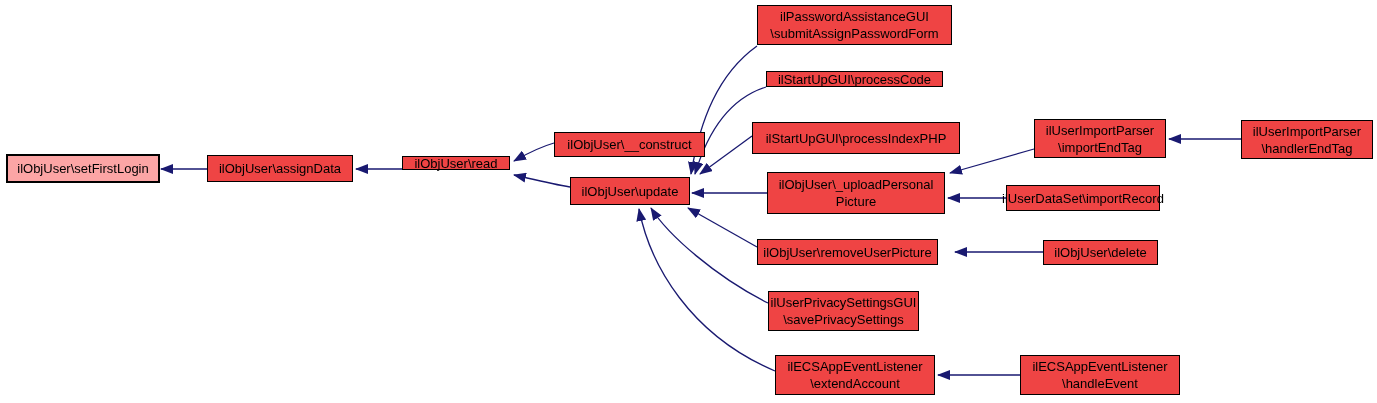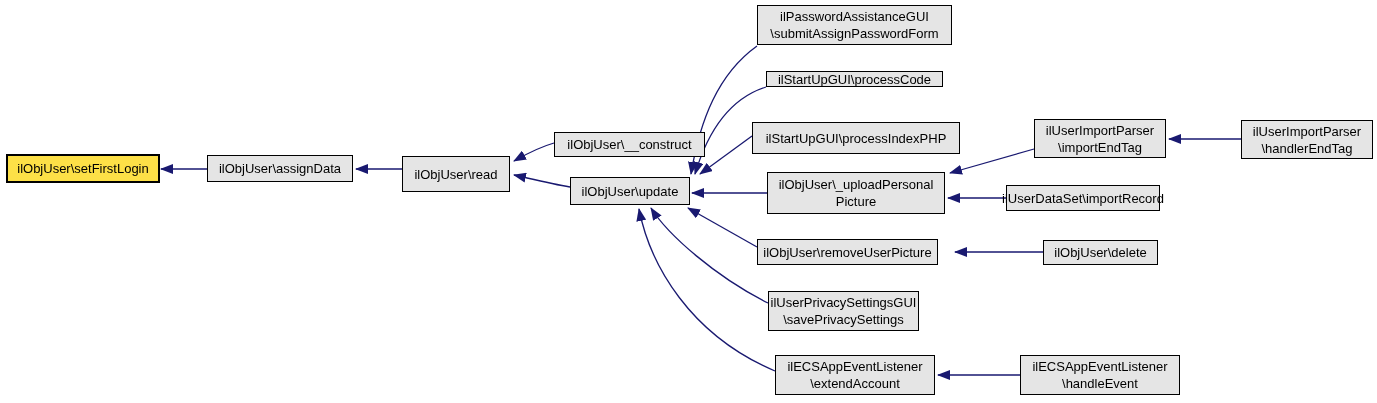--- a/index.html
+++ b/index.html
@@ -24,33 +24,33 @@
   }
   .edge {
     stroke: #191970;
     stroke-width: 1.3;
     fill: none;
   }
   .node {
     position: absolute;
     box-sizing: border-box;
     border: 1px solid #000000;
-    background: #e5e5e5;
+    background: #ef4444;
     color: #000000;
     font-size: 13px;
     line-height: 17px;
     display: flex;
     align-items: center;
     justify-content: center;
     text-align: center;
     white-space: pre-line;
     cursor: pointer;
   }
   .node.highlighted {
-    background: #fde047;
+    background: #fca5a5;
     border-width: 2px;
     cursor: default;
   }
 </style>
 </head>
 <body>
 
 <div class="canvas">
 
   <svg class="edges-layer" width="1377" height="403" viewBox="0 0 1377 403" xmlns="http://www.w3.org/2000/svg">
@@ -74,21 +74,21 @@
     <path class="edge" marker-end="url(#arrow)" d="M1006,198 L948,198"></path>
     <path class="edge" marker-end="url(#arrow)" d="M1241,139 L1169,139"></path>
     <path class="edge" marker-end="url(#arrow)" d="M1043,252 L955,252"></path>
     <path class="edge" marker-end="url(#arrow)" d="M1020,375 L938,375"></path>
   </svg>
 
   <div class="node highlighted" style="left:6px;top:154px;width:154px;height:29px">ilObjUser\setFirstLogin</div>
 
   <div class="node" style="left:207px;top:155px;width:146px;height:27px">ilObjUser\assignData</div>
 
-  <div class="node" style="left:402px;top:156px;width:108px;height:36px">ilObjUser\read</div>
+  <div class="node" style="left:402px;top:156px;width:108px;height:14px">ilObjUser\read</div>
 
   <div class="node" style="left:554px;top:132px;width:151px;height:25px">ilObjUser\__construct</div>
 
   <div class="node" style="left:570px;top:177px;width:120px;height:28px">ilObjUser\update</div>
 
   <div class="node" style="left:757px;top:5px;width:195px;height:40px">ilPasswordAssistanceGUI
 \submitAssignPasswordForm</div>
 
   <div class="node" style="left:766px;top:71px;width:177px;height:16px">ilStartUpGUI\processCode</div>
 

